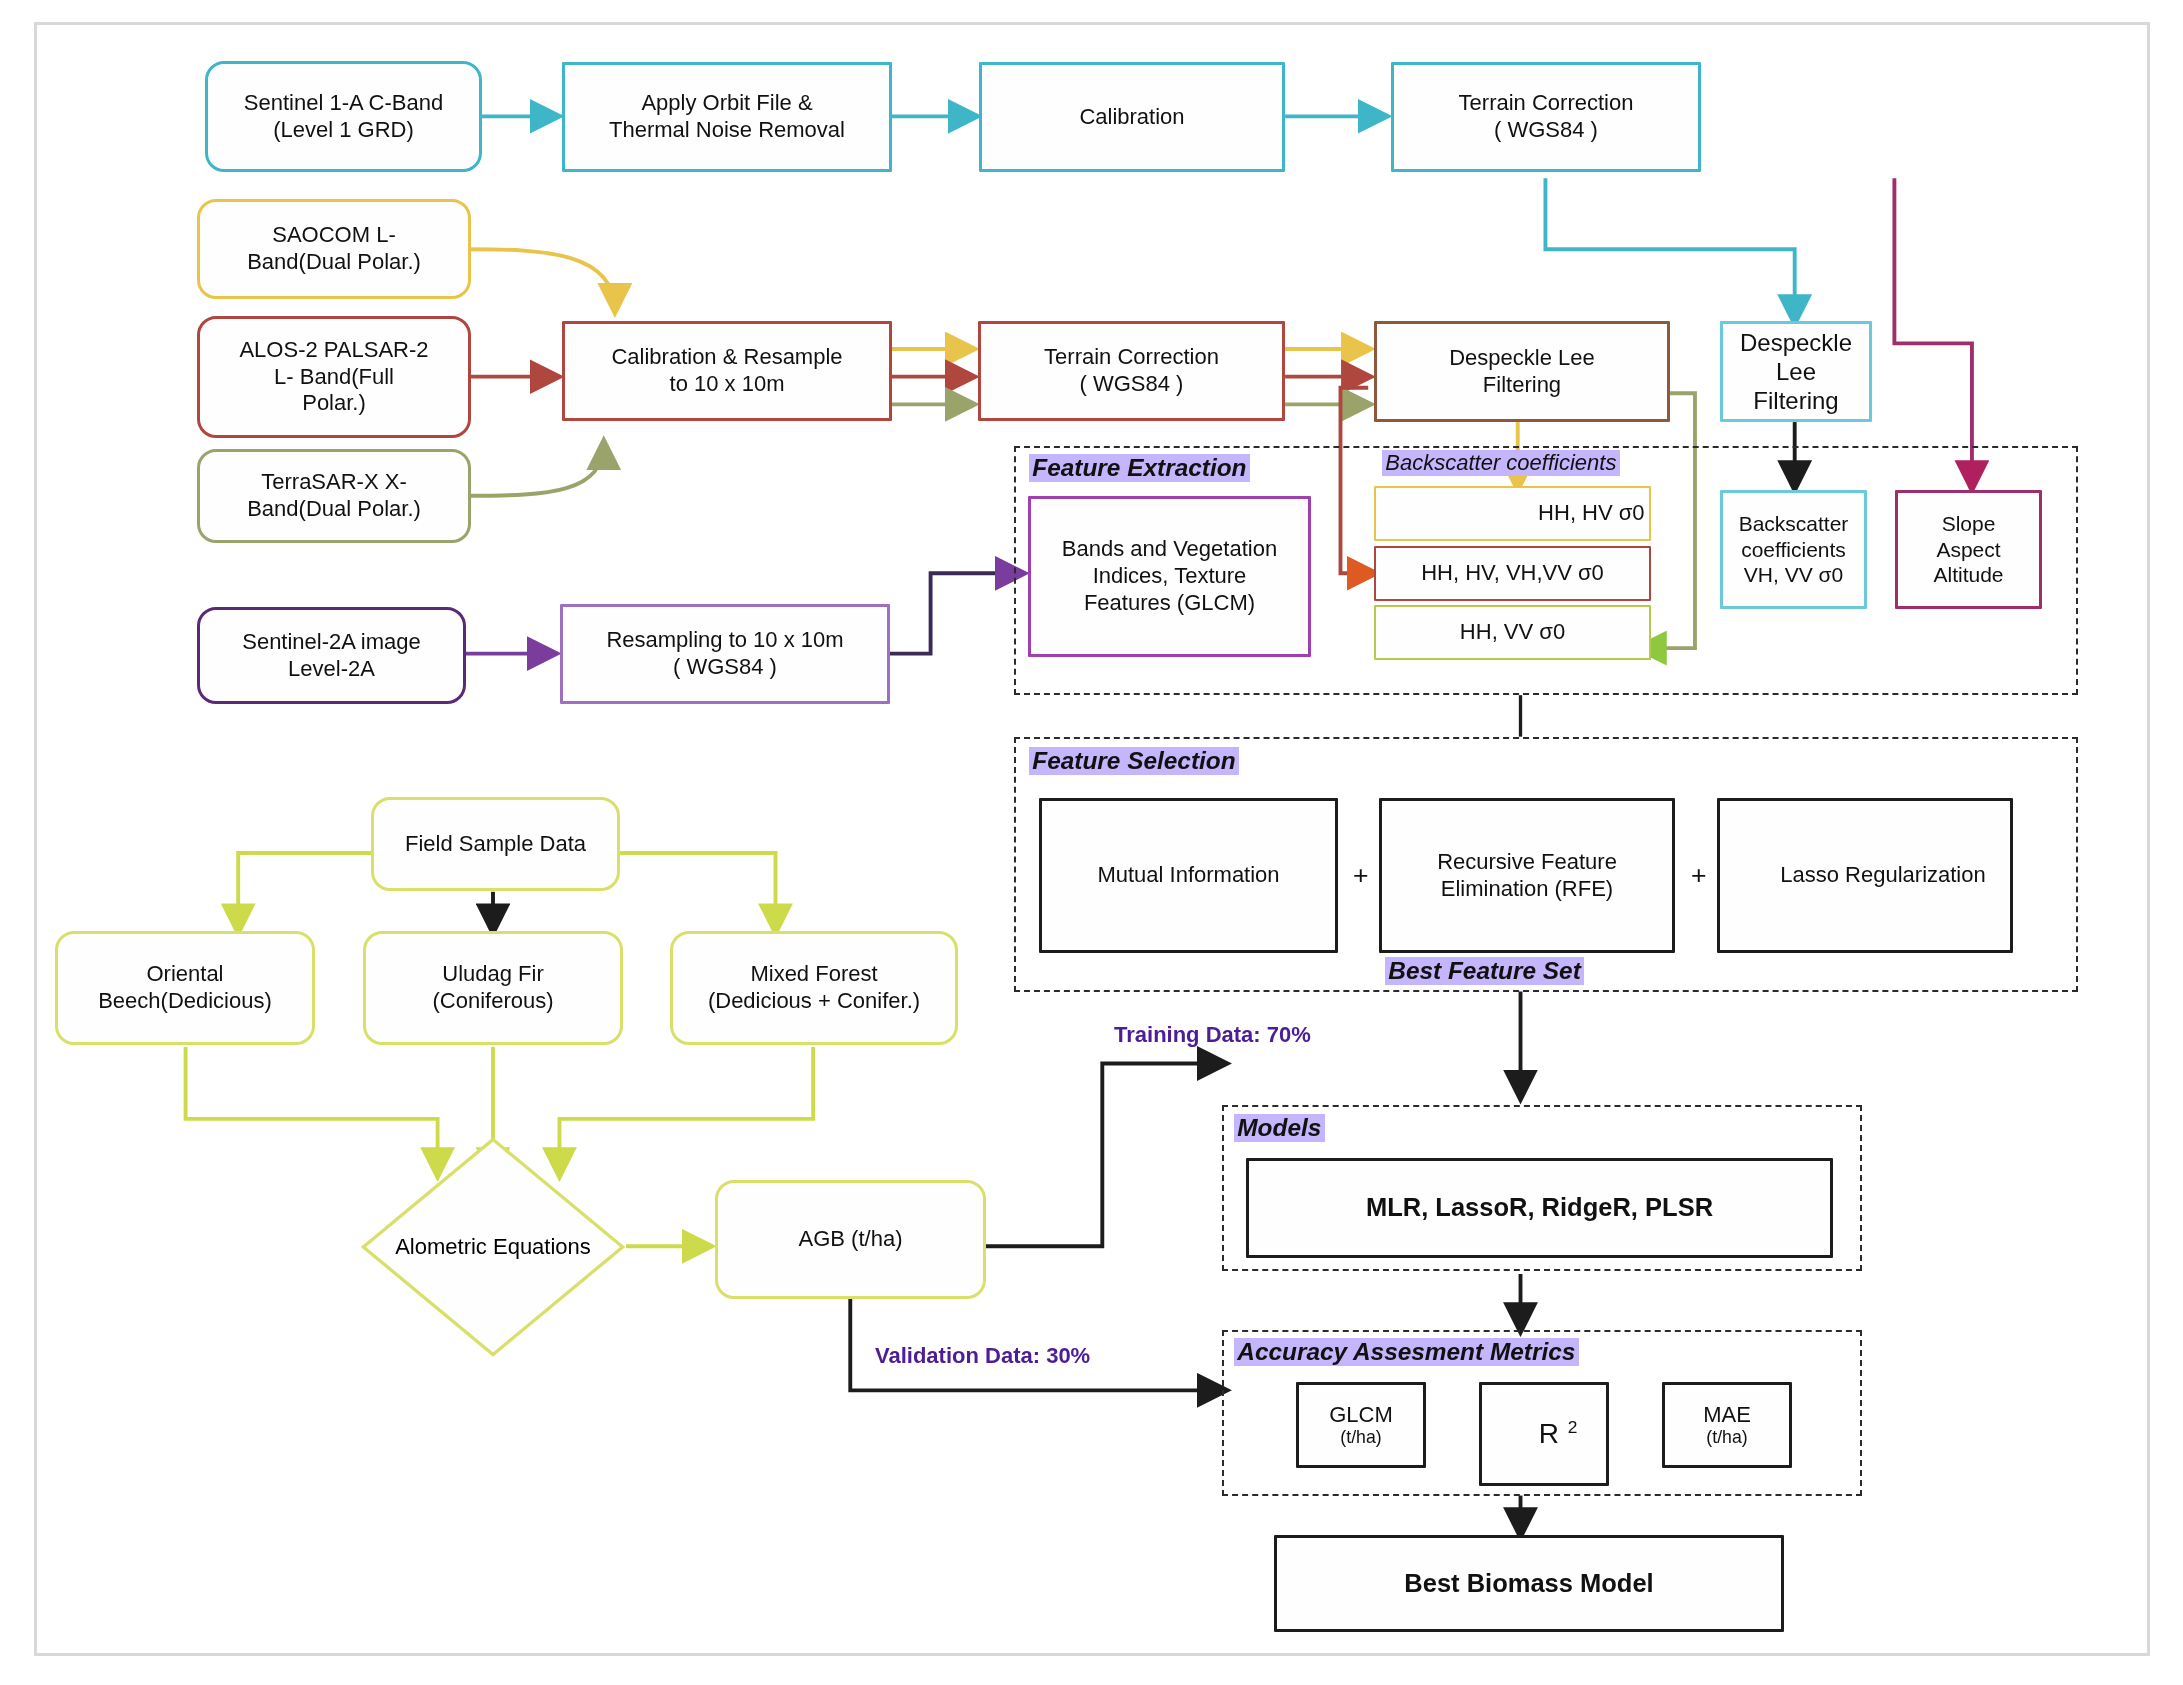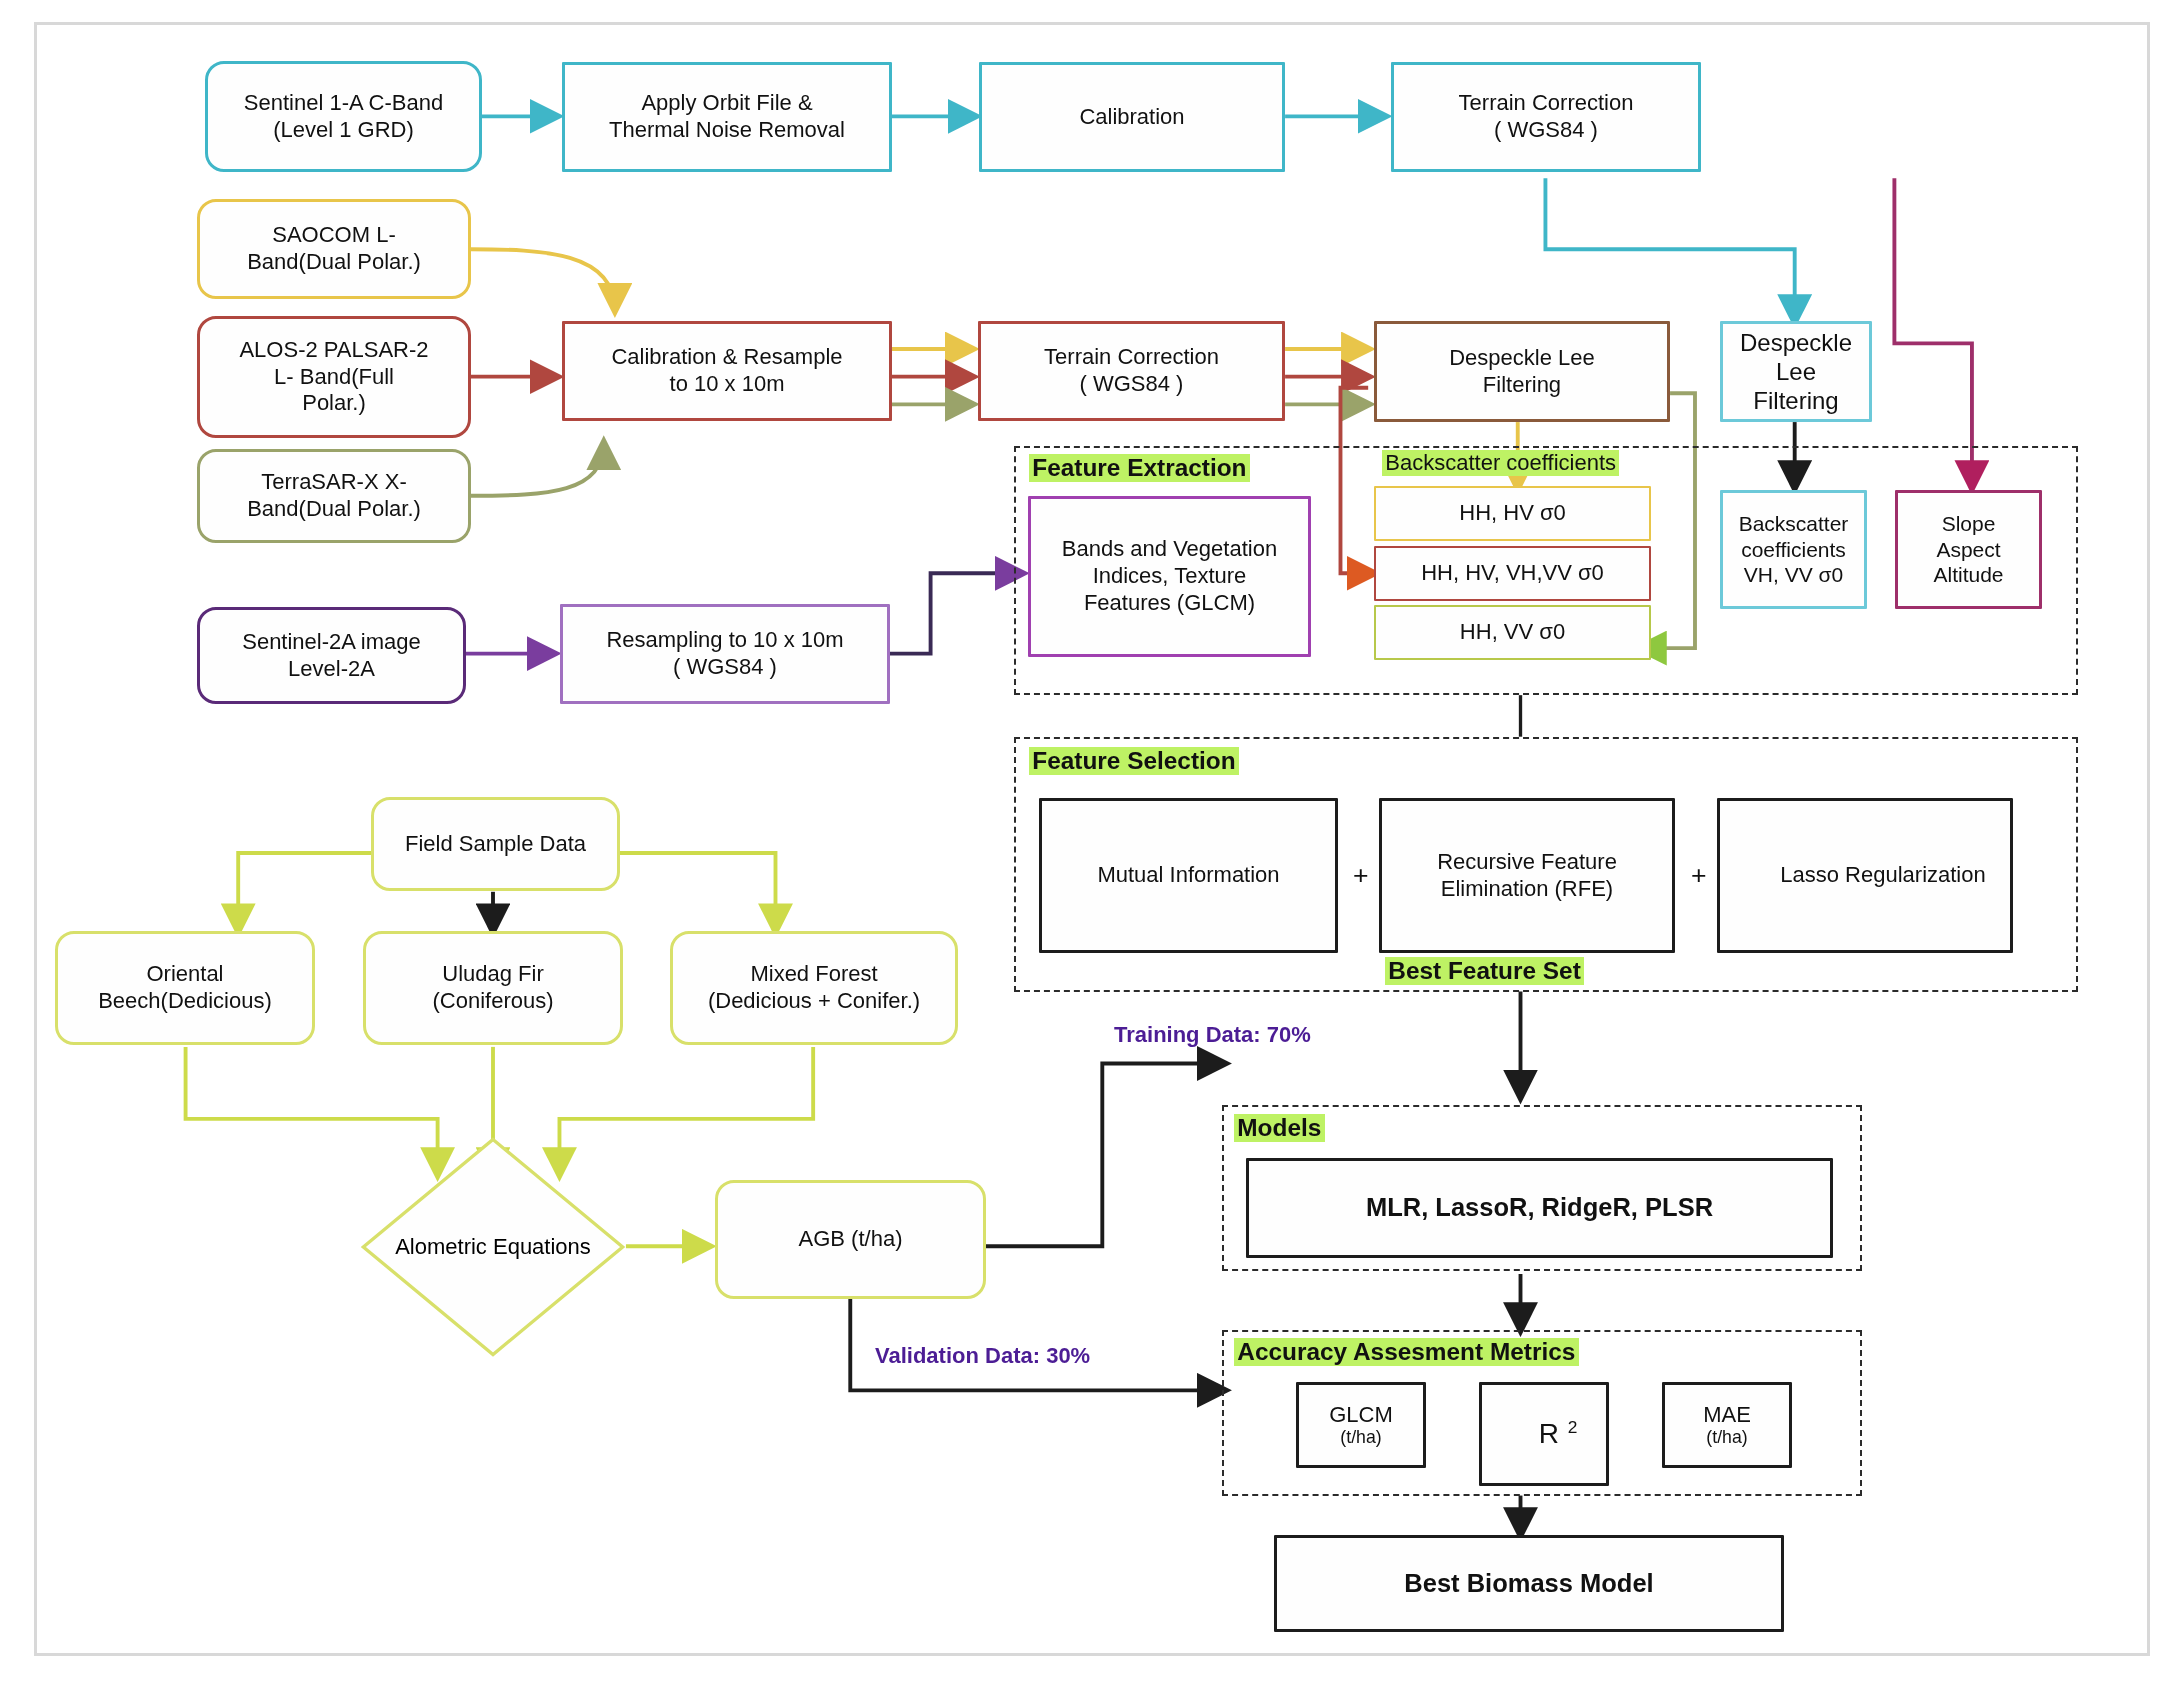--- a/index.html
+++ b/index.html
@@ -8,21 +8,21 @@
   #frame{position:absolute;left:34px;top:22px;width:2116px;height:1634px;border:3.3px solid #d8d8d8;background:#fff;box-sizing:border-box;}
   .node{position:absolute;box-sizing:border-box;display:flex;align-items:center;justify-content:center;text-align:center;background:#fefefe;color:#111;line-height:1.22;}
   .node span{display:block;padding:0 4.4px;}
   .rnd{border-radius:19px;}
   .sq{border-radius:1.1px;}
   .f36{font-size:24px;}
   .f38{font-size:21px;}
   .f40{font-size:22px;}
   .bold{font-weight:bold;}
   .grp{position:absolute;box-sizing:border-box;border:2.2px dashed #2b2b2b;background:transparent;}
-  .grplabel{position:absolute;font-weight:bold;font-size:24.4px;color:#111;background:#bef264;padding:0 3.3px;}
+  .grplabel{position:absolute;font-weight:bold;font-size:24.4px;color:#111;background:#c4b5fd;padding:0 3.3px;font-style:italic;}
   .edgelabel{position:absolute;font-weight:bold;font-size:22px;color:#4c1d95;white-space:nowrap;}
   .plus{position:absolute;font-size:26.6px;color:#111;}
   .diamond{position:absolute;}
   svg.lines{position:absolute;left:0;top:0;width:2183px;height:1685px;pointer-events:none;overflow:visible;}
   .sup{font-size:0.62em;vertical-align:super;}
   .sub2{font-size:0.80em;display:block;margin-top:-2.2px;}
 </style>
 </head>
 <body>
 
@@ -203,21 +203,21 @@
 <div class="node sq f40" style="left:1028px;top:496px;width:283px;height:161px;border:3.9px solid #a040b0;">
   <span>
     <span>Bands and Vegetation</span>
     <span>Indices, Texture</span>
     <span>Features (GLCM)</span>
   </span>
 </div>
 
 <div class="grplabel" style="left:1382px;top:450px;font-size:22px;font-weight:normal;">Backscatter coefficients</div>
 
-<div class="node sq f40" style="left:1374px;top:486px;width:277px;height:55px;border:2.8px solid #e8c54a;">
+<div class="node sq f40" style="left:1374px;top:486px;width:277px;height:55px;border:2.8px solid #e8c54a;justify-content:flex-end;">
   <span>HH, HV σ0</span>
 </div>
 
 <div class="node sq f40" style="left:1374px;top:546px;width:277px;height:55px;border:2.8px solid #b0473f;">
   <span>HH, HV, VH,VV σ0</span>
 </div>
 
 <div class="node sq f40" style="left:1374px;top:605px;width:277px;height:55px;border:2.8px solid #b7c84a;">
   <span>HH, VV σ0</span>
 </div>

